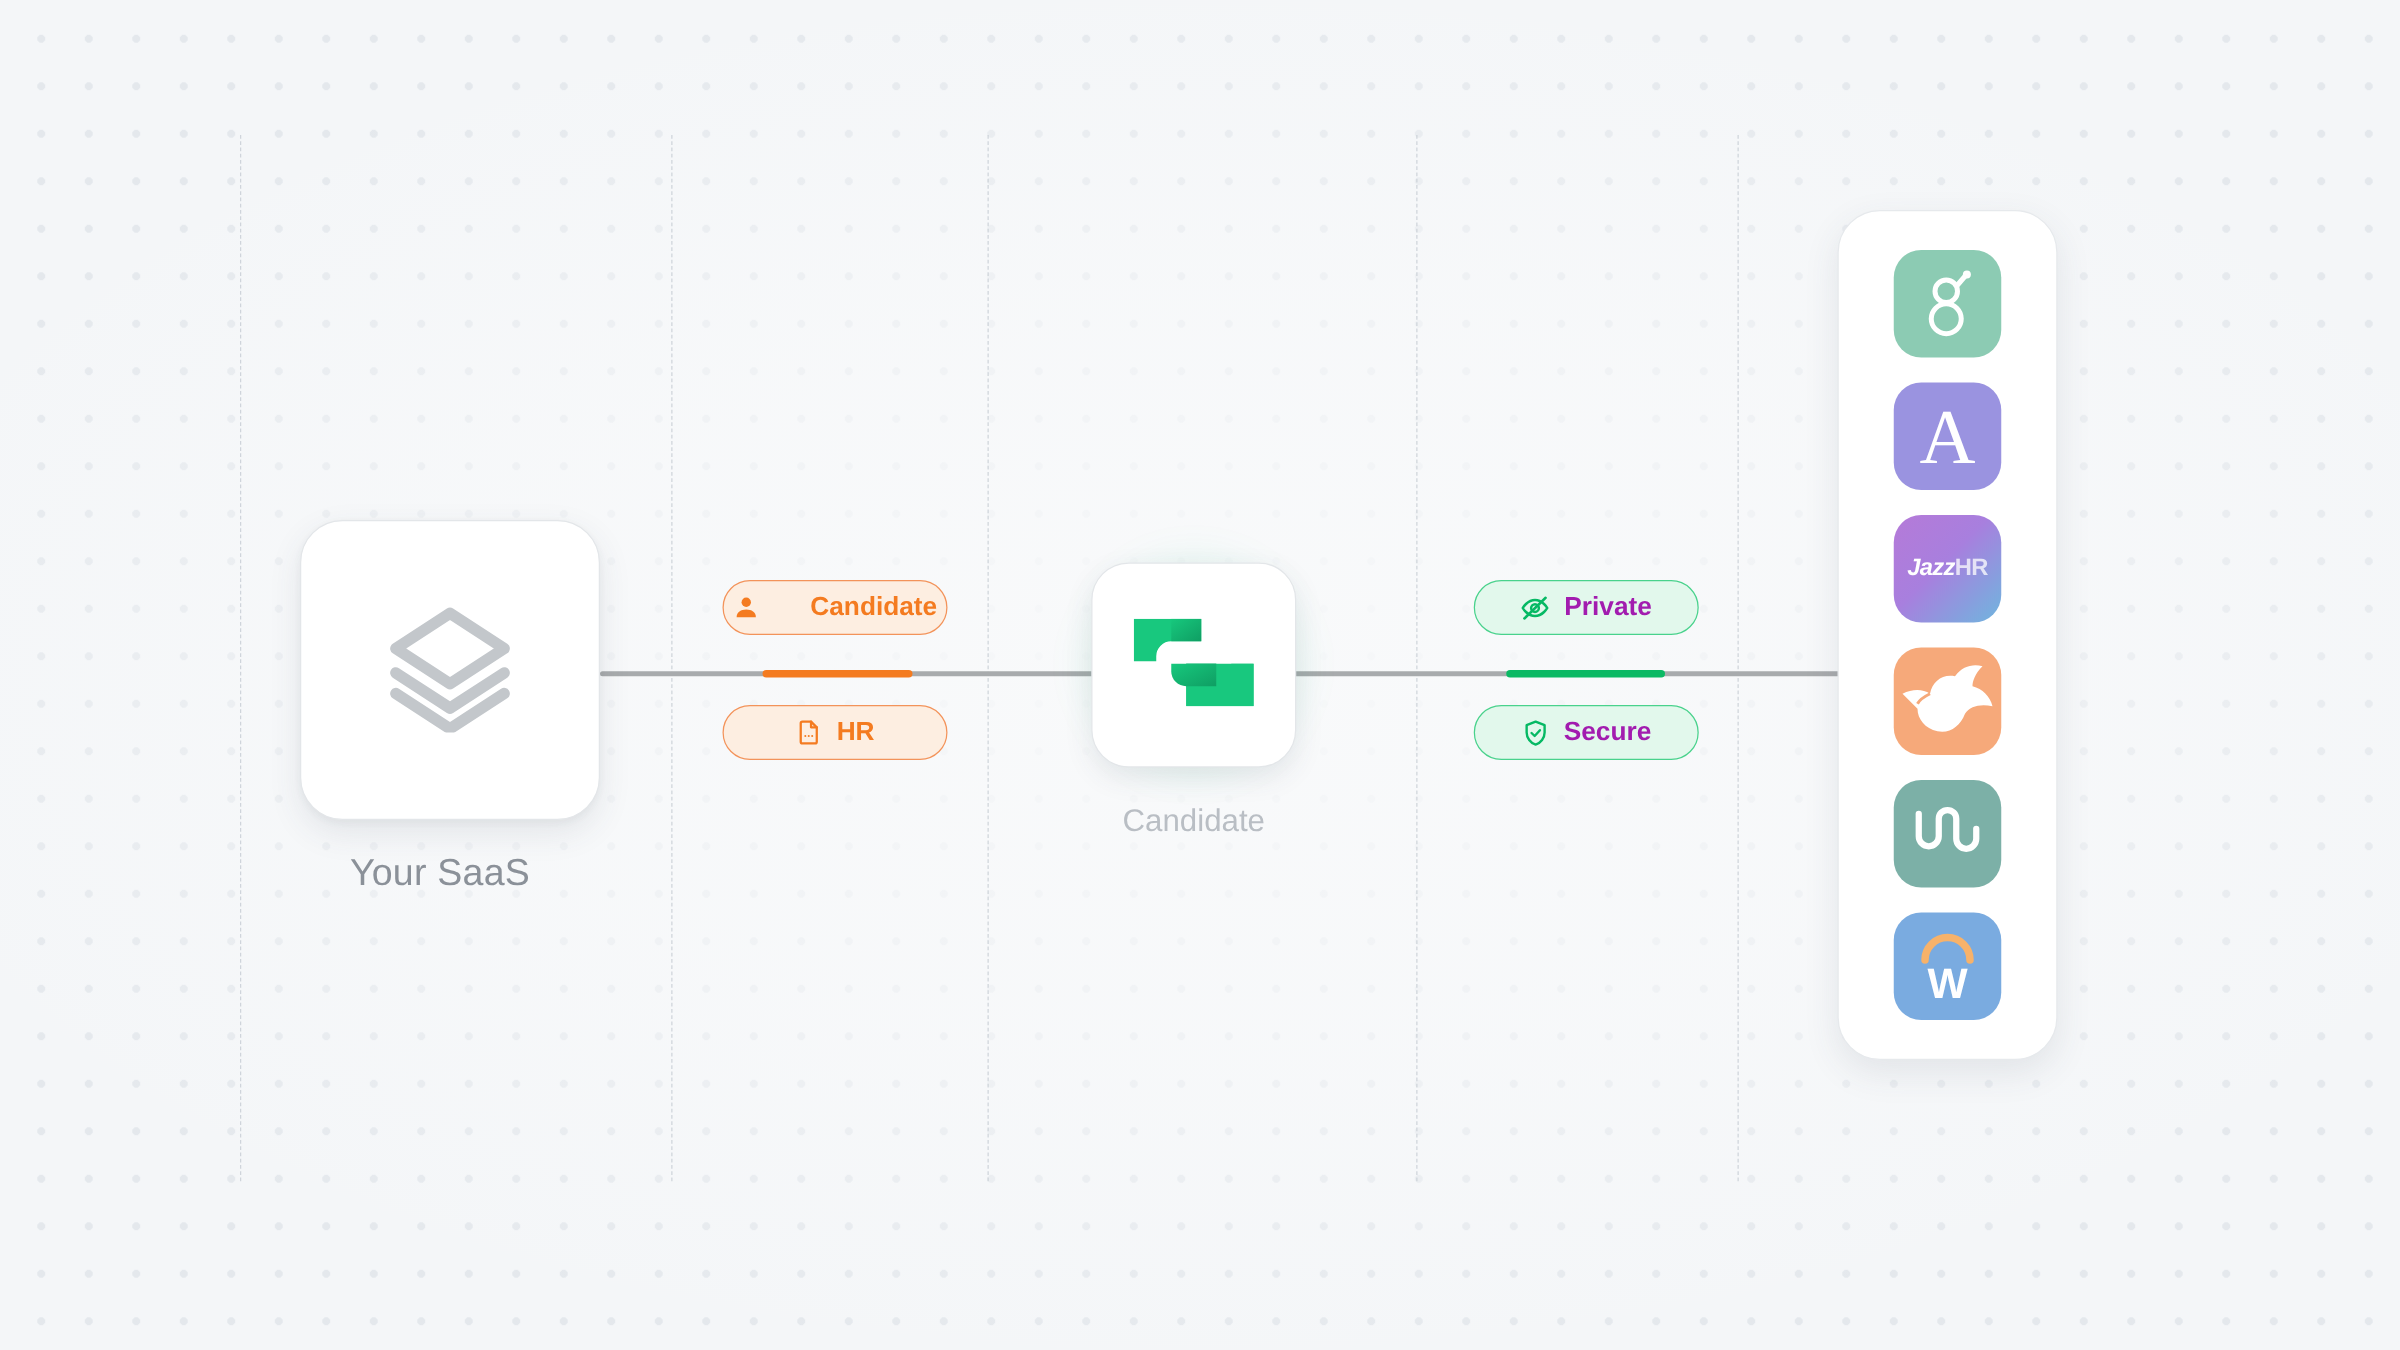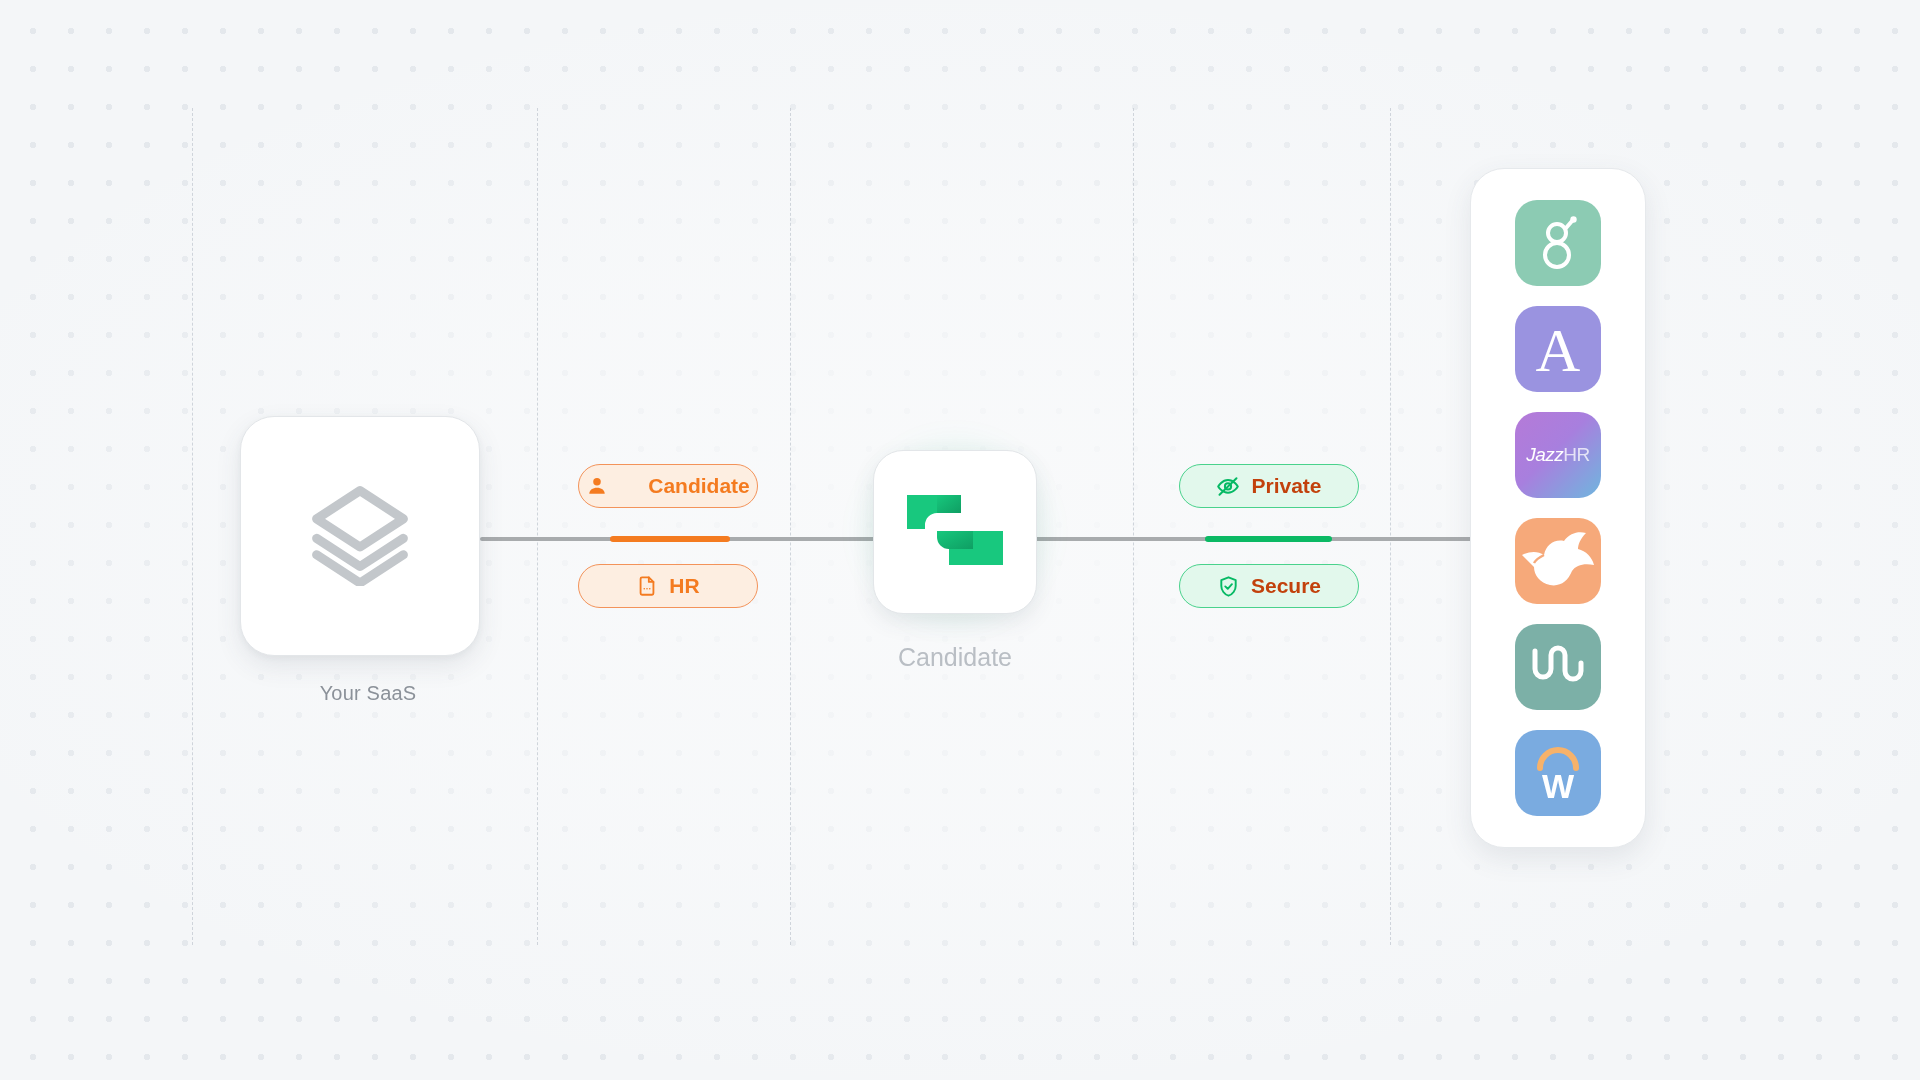--- a/index.html
+++ b/index.html
@@ -49,22 +49,22 @@
   
   .card-saas {
     position:absolute; left:240px; top:416px;
     width:240px; height:240px;
     background:#ffffff; border-radius:34px;
     border:1px solid #e3e6e9;
     box-shadow:0 10px 26px rgba(60,72,88,0.10), 0 2px 6px rgba(60,72,88,0.05);
     display:flex; align-items:center; justify-content:center;
   }
   .label-saas {
-    position:absolute; left:248px; top:682px; width:240px;
-    text-align:center; font-size:20px; color:#8b9199; letter-spacing:.2px;
+    position:absolute; left:232px; top:682px; width:240px;
+    text-align:center; font-size:30px; color:#8b9199; letter-spacing:.2px;
   }
 
   .stackone-glow {
     position:absolute; left:855px; top:432px;
     width:200px; height:200px; border-radius:44px;
     background:radial-gradient(closest-side, rgba(16,200,120,0.40), rgba(16,200,120,0.10) 62%, rgba(16,200,120,0) 100%);
     filter:blur(12px);
   }
   .card-stackone {
     position:absolute; left:873px; top:450px;
@@ -87,21 +87,21 @@
   .badge {
     position:absolute; height:44px;
     display:flex; align-items:center; justify-content:center; gap:11px;
     border-radius:22px; padding:0 22px;
     font-size:21px; font-weight:bold; white-space:nowrap;
   }
   .badge.orange {
     background:#fdeee1; border:1.5px solid #f3935a; color:#f47b20;
   }
   .badge.green {
-    background:#e2f8ec; border:1.5px solid #49d28c; color:#c2410c;
+    background:#e2f8ec; border:1.5px solid #49d28c; color:#a21caf;
   }
   #badge-candidate { left:578px; top:464px; width:180px;gap:40px; }
   #badge-hr        { left:578px; top:564px; width:180px; }
   #badge-private   { left:1179px; top:464px; width:180px; }
   #badge-secure    { left:1179px; top:564px; width:180px; }
   .badge svg { flex:0 0 auto; display:block; }
 
   
   .card-ats {
     position:absolute; left:1470px; top:168px;
@@ -225,21 +225,21 @@
         <path d="M34 15 L40 8"></path>
         <circle cx="41.5" cy="6.5" r="3.2" fill="#ffffff" stroke="none"></circle>
       </svg>
     </div>
 
     <div class="logo" style="background:#9a93e0">
       <span style="font-family:'Liberation Serif',serif; font-size:62px; color:#fff; line-height:1; margin-top:2px;">A</span>
     </div>
 
     <div class="logo" style="background:linear-gradient(135deg,#b57ad8 0%,#a87fde 45%,#6fb6de 100%)">
-      <span style="font-size:19px; font-weight:normal; color:#fff; font-style:italic; letter-spacing:-.5px;">Jazz<span style="opacity:.75; font-style:normal;">HR</span></span>
+      <span style="font-size:19px; font-weight:bold; color:#fff; font-style:italic; letter-spacing:-.5px;">Jazz<span style="opacity:.75; font-style:normal;">HR</span></span>
     </div>
 
     <div class="logo" style="background:#f6a97a">
       <svg width="76" height="64" viewBox="0 0 76 64">
         <path d="M2 26 C10 22 18 22 24 26 C26 16 34 10 44 12 C50 4 58 2 66 4
                  C60 10 58 16 58 20 C66 22 72 28 74 36 C64 34 56 36 52 42
                  C48 52 40 58 30 56 C20 54 14 46 14 38 C10 34 6 30 2 26 Z" fill="#ffffff"></path>
         <path d="M24 26 C20 28 16 30 14 34" fill="none" stroke="#f6a97a" stroke-width="2.4"></path>
       </svg>
     </div>

